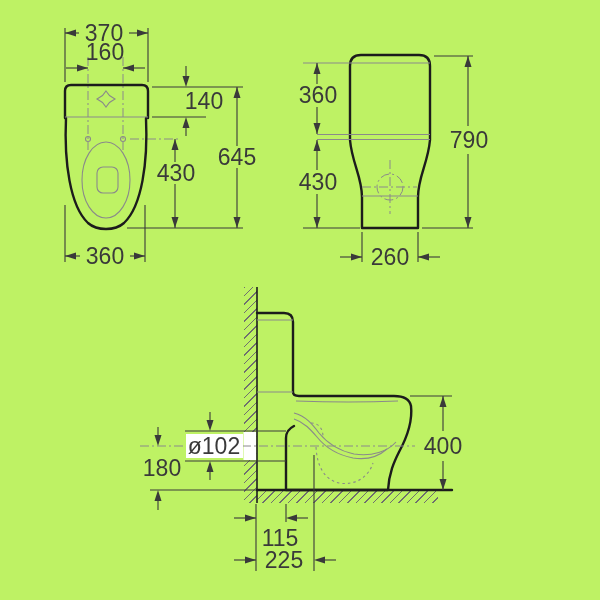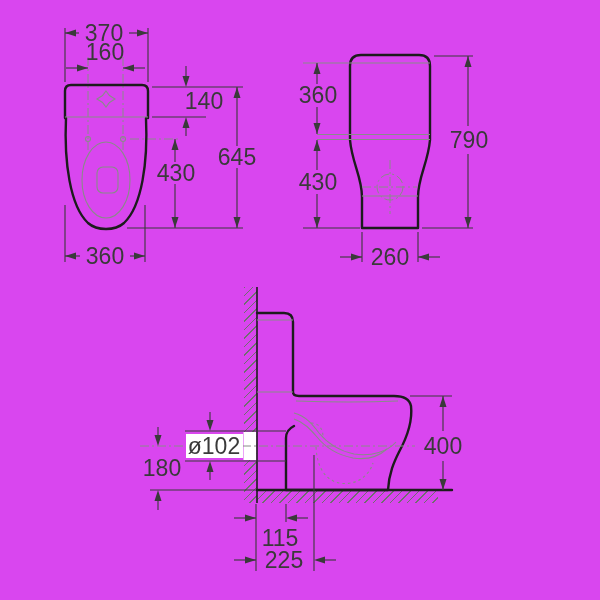--- a/index.html
+++ b/index.html
@@ -1,16 +1,16 @@
 <!DOCTYPE html>
 <html><head>
 <meta charset="utf-8">
 <style>
   html,body{margin:0;padding:0;background:#ffffff;}
-  #canvas{position:relative;width:600px;height:600px;background:#d946ef;overflow:hidden;
+  #canvas{position:relative;width:600px;height:600px;background:#bef264;overflow:hidden;
           font-family:"Liberation Sans","DejaVu Sans",sans-serif;}
   .hatch{position:absolute;background:repeating-linear-gradient(135deg,#6f6f6f 0px,#6f6f6f 1px,transparent 1px,transparent 6px);}
   #wall-hatch{left:244px;top:287px;width:13px;height:216px;}
   #floor-hatch{left:257px;top:491px;width:181px;height:12px;}
   svg{position:absolute;left:0;top:0;}
   svg text{font-family:"Liberation Sans","DejaVu Sans",sans-serif;font-size:23px;fill:#3a3a3a;
            text-anchor:middle;dominant-baseline:central;}
   .thick{stroke:#1c1c1c;stroke-width:2.4;fill:none;stroke-linejoin:round;stroke-linecap:round;}
   .med{stroke:#1c1c1c;stroke-width:1.6;fill:none;}
   .thin{stroke:#8a8a8a;stroke-width:1.1;fill:none;}

